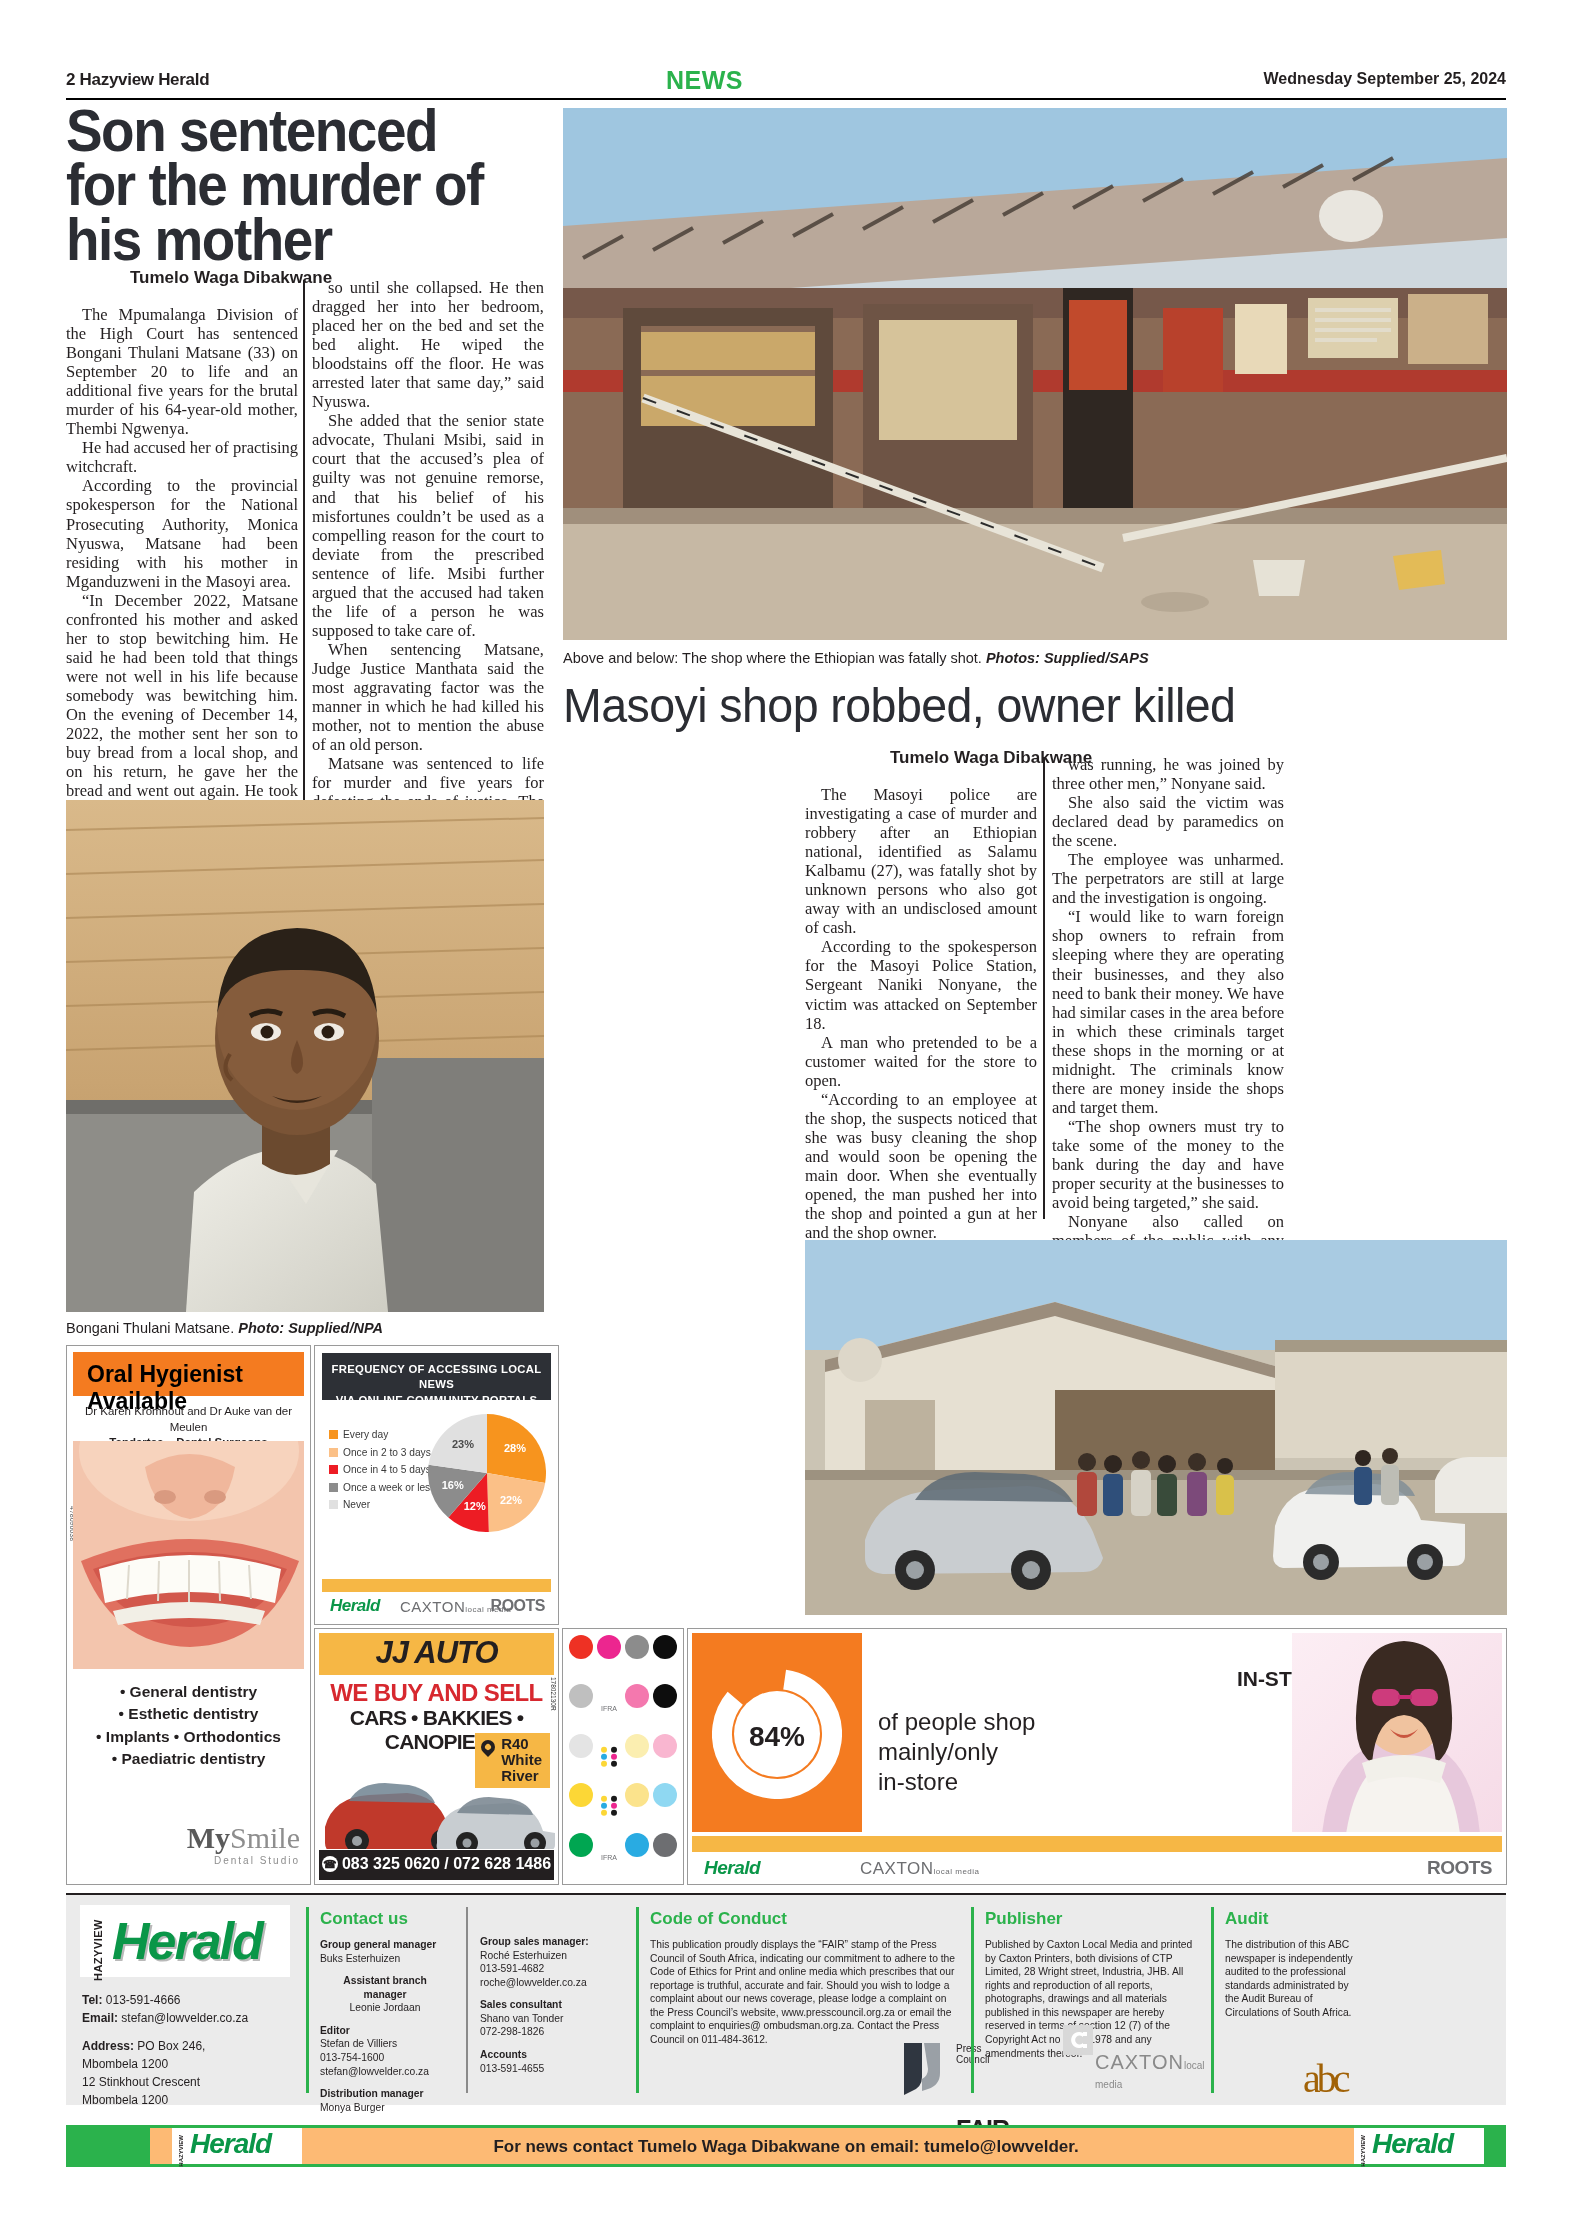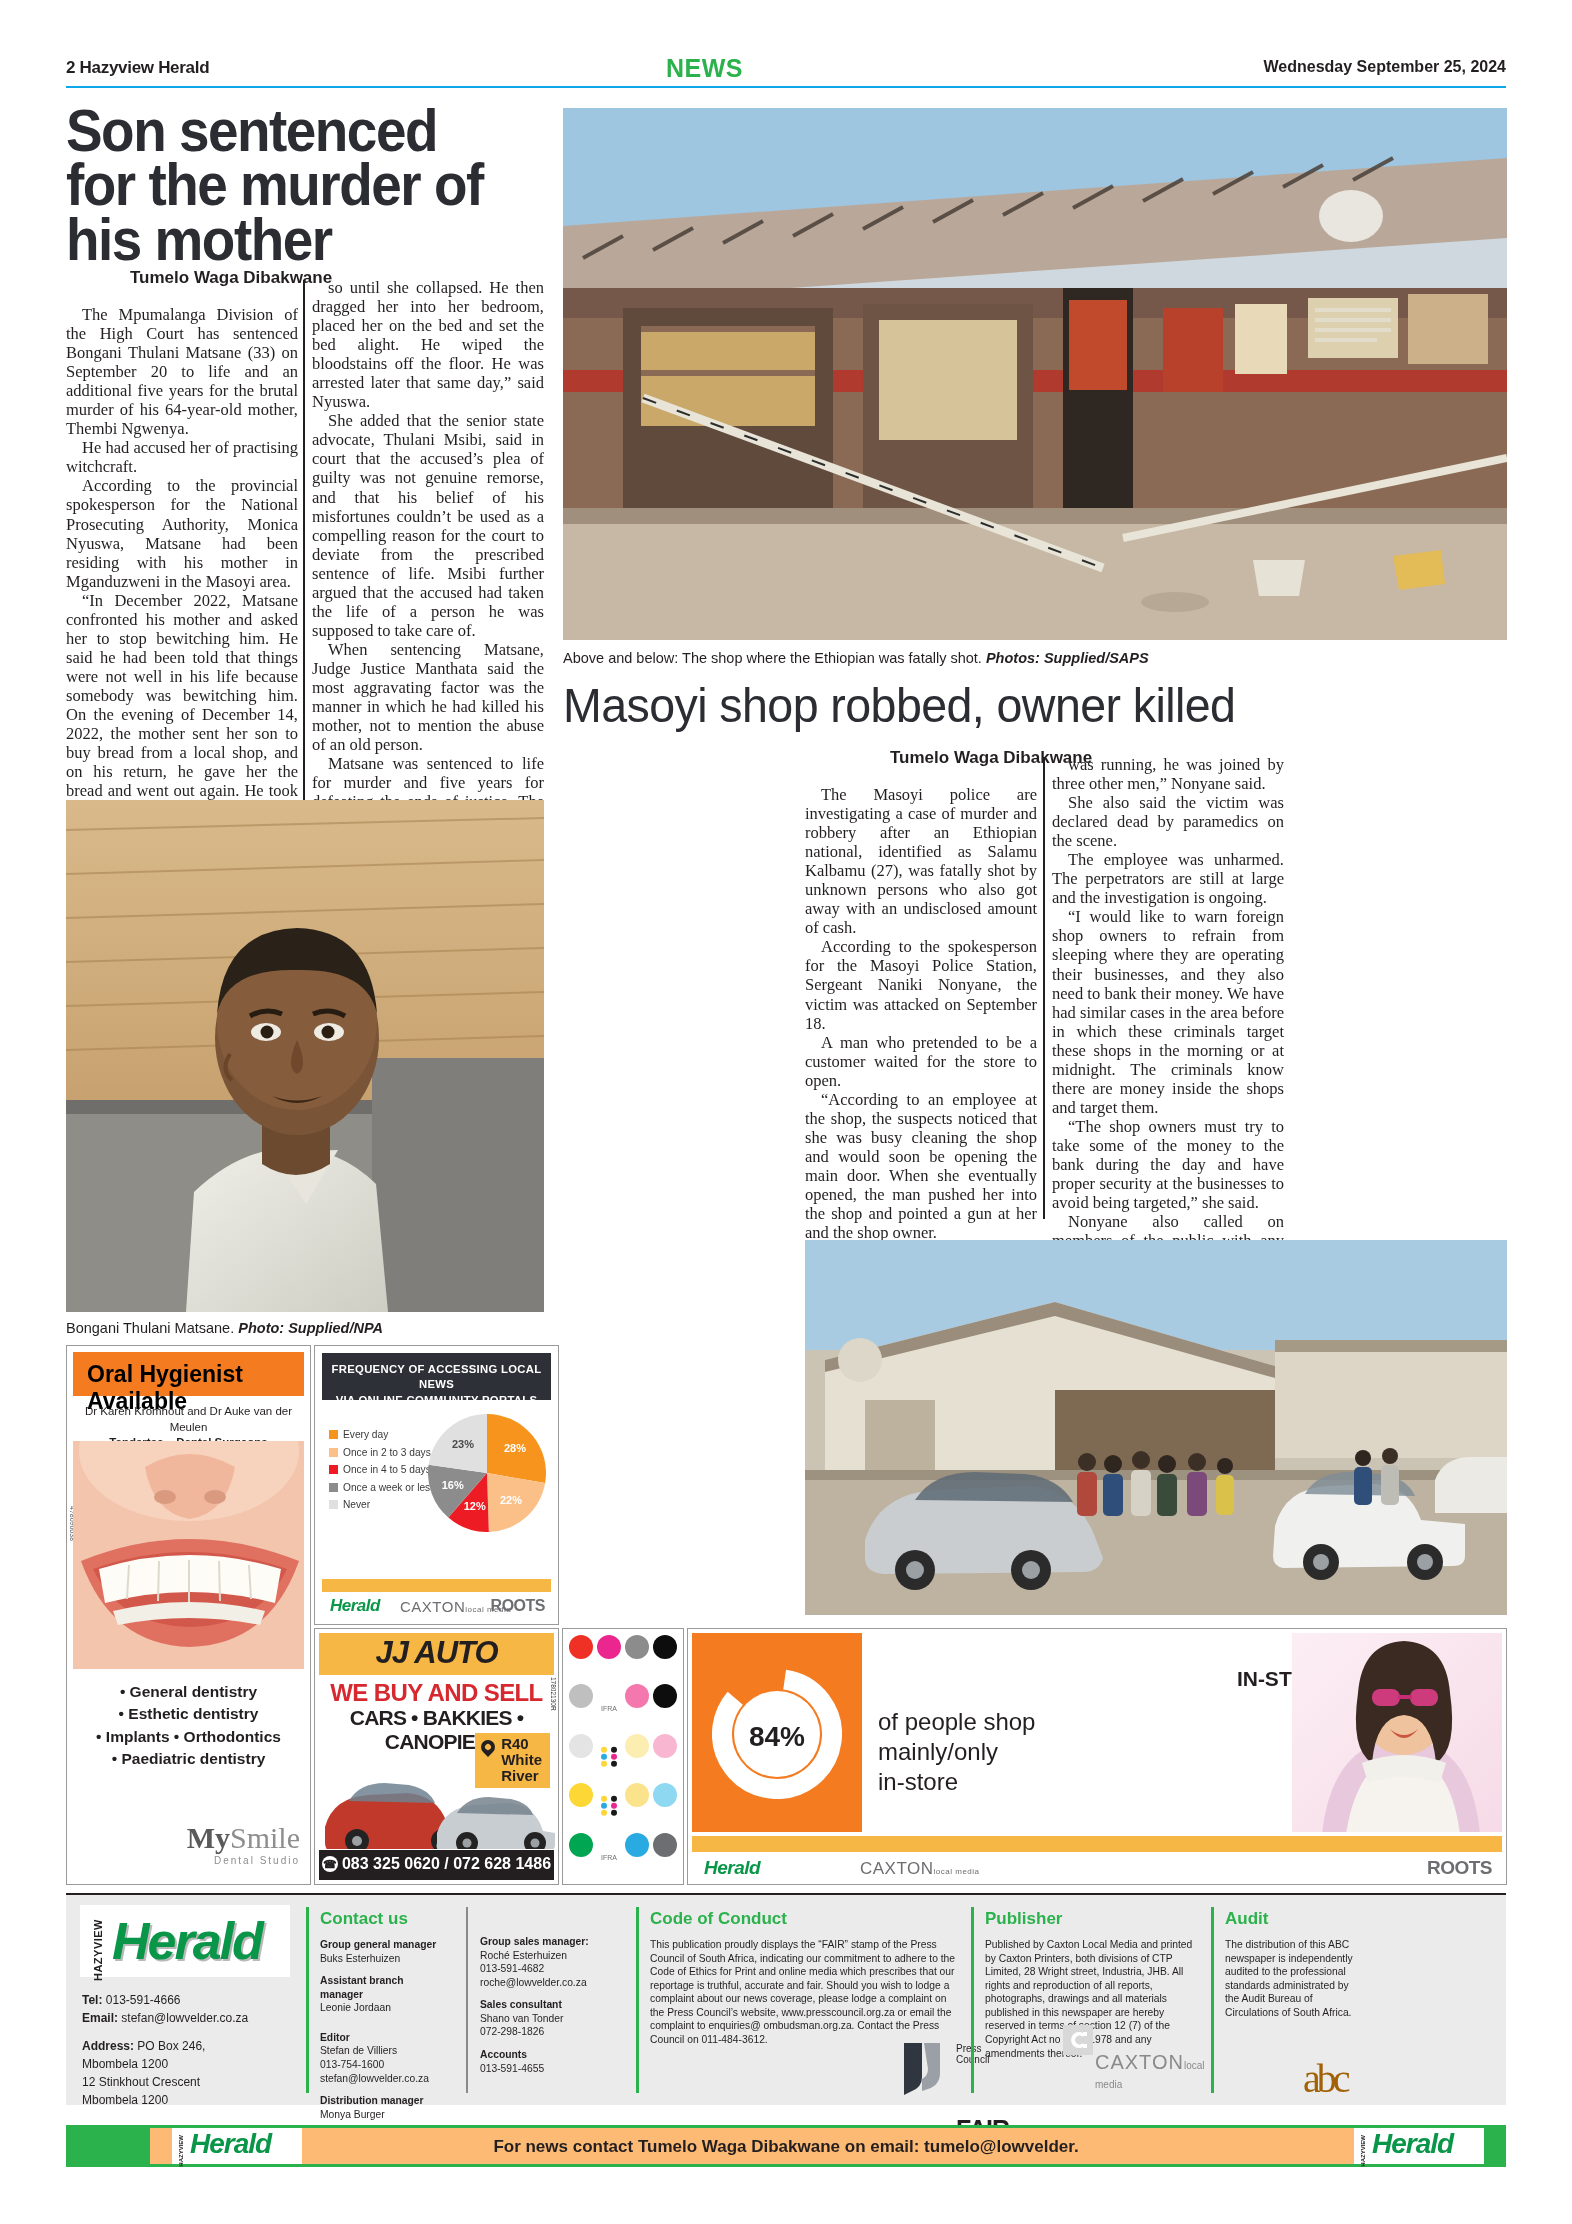--- a/index.html
+++ b/index.html
@@ -8,22 +8,22 @@
     width: 1572px; height: 2224px;
     background: #ffffff;
     font-family: "Liberation Sans", sans-serif;
     position: relative;
     overflow: hidden;
   }
   .page { position: absolute; left: 0; top: 0; width: 1572px; height: 2224px; }
 
   
   .masthead {
-    position: absolute; left: 66px; top: 58px; width: 1440px; height: 30px;
-    border-bottom: 2px solid #0ea5e9;
+    position: absolute; left: 66px; top: 70px; width: 1440px; height: 30px;
+    border-bottom: 2px solid #000000;
   }
   .masthead-left { position: absolute; left: 0; top: 0; font-size: 17px; font-weight: bold; color: #231f20; letter-spacing: -0.3px; font-family: "Liberation Sans Narrow","Liberation Sans",sans-serif; }
   .masthead-center { position: absolute; left: 600px; top: -4px; font-size: 25px; font-weight: bold; color: #2bb24c; letter-spacing: 0.5px; }
   .masthead-right { position: absolute; right: 0; top: 0; font-size: 16px; font-weight: bold; color: #231f20; }
 
   
   .headline1 {
     position: absolute; left: 66px; top: 104px; width: 480px;
     font-family: "Liberation Sans Narrow","Liberation Sans",sans-serif;
     font-weight: bold; font-size: 59px; line-height: 0.92;
@@ -639,21 +639,21 @@
 Mbombela 1200
 12 Stinkhout Crescent
 Mbombela 1200</span></div>
     </div>
 
     <div class="f-sep" style="left:240px;"></div>
     <div class="f-col" style="left:254px; width:130px;">
       <div class="f-head">Contact us</div>
       <div class="f-txt" id="f-contact">
           <div style="margin-bottom: 9px;"><b style="white-space: pre-line;">Group general manager</b><div style="white-space: pre-line;">Buks Esterhuizen</div></div>
-          <div style="margin-bottom: 16px;"><b style="white-space: pre-line;">Assistant branch
+          <div style="margin-bottom: 9px; text-align: center;"><b style="white-space: pre-line;">Assistant branch
 manager</b><div style="white-space: pre-line;">Leonie Jordaan</div></div>
           <div style="margin-bottom: 9px;"><b style="white-space: pre-line;">Editor</b><div style="white-space: pre-line;">Stefan de Villiers
 013-754-1600
 stefan@lowvelder.co.za</div></div>
           <div style="margin-bottom: 9px;"><b style="white-space: pre-line;">Distribution manager</b><div style="white-space: pre-line;">Monya Burger</div></div>
         </div>
     </div>
 
     <div class="f-sep grey" style="left:400px;"></div>
     <div class="f-col" style="left:414px; width:140px;">

